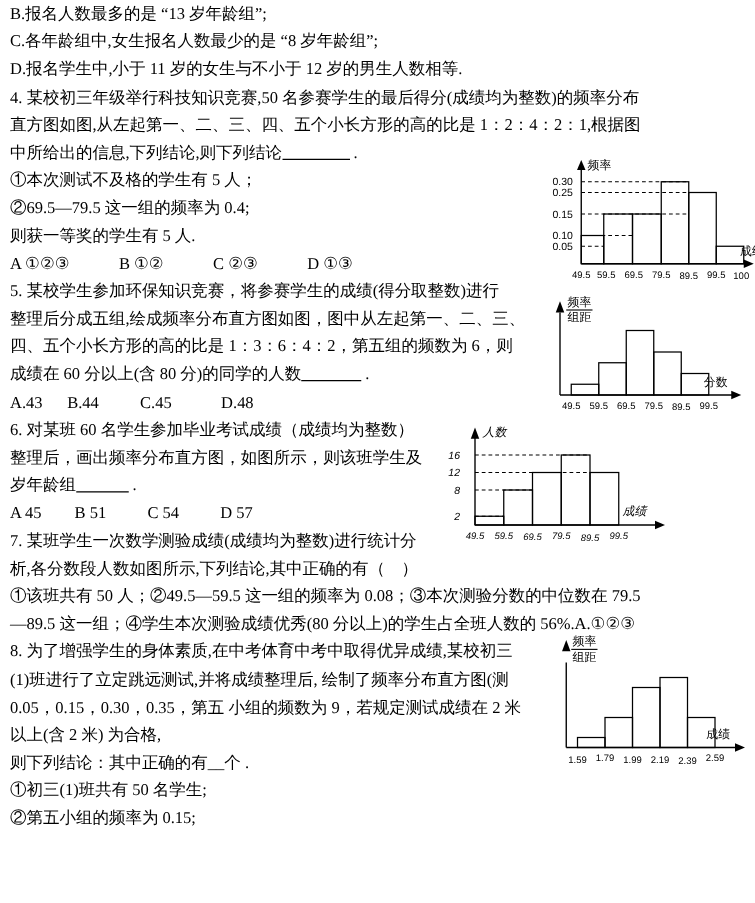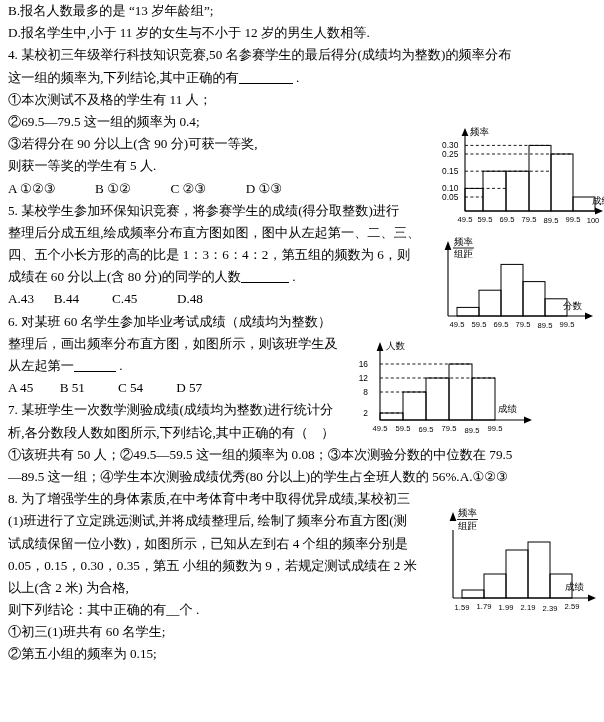--- a/index.html
+++ b/index.html
@@ -79,48 +79,48 @@
     fill: none;
   }
 </style>
 </head>
 <body>
 
 <div class="page">
 
   <div class="lines">
     <div class="line">B.报名人数最多的是 “13 岁年龄组”;</div>
+    <div class="line">C.各年龄组中,女生报名人数最少的是 “8 岁年龄组”;</div>
     <div class="line">D.报名学生中,小于 11 岁的女生与不小于 12 岁的男生人数相等.</div>
     <div class="line">4. 某校初三年级举行科技知识竞赛,50 名参赛学生的最后得分(成绩均为整数)的频率分布</div>
-    <div class="line"><span>这一组的频率为,下列结论,其中正确的有</span><span class="blank" style="width:54px"></span><span> .</span></div>
-    <div class="line">①本次测试不及格的学生有 11 人；</div>
+    <div class="line">直方图如图,从左起第一、二、三、四、五个小长方形的高的比是 1：2：4：2：1,根据图</div>
+    <div class="line"><span>中所给出的信息,下列结论,则下列结论</span><span class="blank" style="width:54px"></span><span> .</span></div>
+    <div class="line">①本次测试不及格的学生有 5 人；</div>
     <div class="line">②69.5—79.5 这一组的频率为 0.4;</div>
-    <div class="line">③若得分在 90 分以上(含 90 分)可获一等奖,</div>
     <div class="line">则获一等奖的学生有 5 人.</div>
     <div class="line">A ①②③            B ①②            C ②③            D ①③</div>
     <div class="line">5. 某校学生参加环保知识竞赛，将参赛学生的成绩(得分取整数)进行</div>
     <div class="line">整理后分成五组,绘成频率分布直方图如图，图中从左起第一、二、三、</div>
     <div class="line">四、五个小长方形的高的比是 1：3：6：4：2，第五组的频数为 6，则</div>
     <div class="line"><span>成绩在 60 分以上(含 80 分)的同学的人数</span><span class="blank" style="width:48px"></span><span> .</span></div>
     <div class="line">A.43      B.44          C.45            D.48</div>
     <div class="line">6. 对某班 60 名学生参加毕业考试成绩（成绩均为整数）</div>
     <div class="line">整理后，画出频率分布直方图，如图所示，则该班学生及</div>
-    <div class="line"><span>从左起第一</span><span class="blank" style="width:42px"></span><span> .</span></div>
+    <div class="line"><span>岁年龄组</span><span class="blank" style="width:42px"></span><span> .</span></div>
     <div class="line">A 45        B 51          C 54          D 57</div>
     <div class="line">7. 某班学生一次数学测验成绩(成绩均为整数)进行统计分</div>
     <div class="line">析,各分数段人数如图所示,下列结论,其中正确的有（    ）</div>
     <div class="line">①该班共有 50 人；②49.5—59.5 这一组的频率为 0.08；③本次测验分数的中位数在 79.5</div>
     <div class="line">—89.5 这一组；④学生本次测验成绩优秀(80 分以上)的学生占全班人数的 56%.A.①②③</div>
     <div class="line">8. 为了增强学生的身体素质,在中考体育中考中取得优异成绩,某校初三</div>
     <div class="line">(1)班进行了立定跳远测试,并将成绩整理后, 绘制了频率分布直方图(测</div>
-    <div class="line">试成绩保留一位小数)，如图所示，已知从左到右 4 个组的频率分别是</div>
     <div class="line">0.05，0.15，0.30，0.35，第五 小组的频数为 9，若规定测试成绩在 2 米</div>
     <div class="line">以上(含 2 米) 为合格,</div>
     <div class="line">则下列结论：其中正确的有__个 .</div>
-    <div class="line">①初三(1)班共有 60 名学生;</div>
+    <div class="line">①初三(1)班共有 50 名学生;</div>
     <div class="line">②第五小组的频率为 0.15;</div>
 
   </div>
 
   <div style="position:absolute;left:440px;top:126px;width:164px;height:108px;background:#fff;"></div>
   <div style="position:absolute;left:430px;top:236px;width:174px;height:100px;background:#fff;"></div>
   <div style="position:absolute;left:352px;top:340px;width:252px;height:98px;background:#fff;"></div>
   <div style="position:absolute;left:432px;top:508px;width:172px;height:112px;background:#fff;"></div>
 
   <div class="chart" style="left:440px; top:126px;">
@@ -187,21 +187,21 @@
 
       <text class="tick-label-sm" x="27" y="91" text-anchor="middle">49.5</text>
       <text class="tick-label-sm" x="49" y="91" text-anchor="middle">59.5</text>
       <text class="tick-label-sm" x="71" y="91" text-anchor="middle">69.5</text>
       <text class="tick-label-sm" x="93" y="91" text-anchor="middle">79.5</text>
       <text class="tick-label-sm" x="115" y="92" text-anchor="middle">89.5</text>
       <text class="tick-label-sm" x="137" y="91" text-anchor="middle">99.5</text>
     </svg>
   </div>
 
-  <div class="chart" style="left:352px; top:340px;">
+  <div class="chart" style="left:352px; top:340px;font-style:italic;">
     <svg width="252" height="98" viewBox="0 0 252 98">
 
       <path class="axisline" d="M28,10 L28,80"></path>
       <polygon points="28,2 24.6,11 31.4,11" fill="#000"></polygon>
 
       <path class="axisline" d="M28,80 L174,80"></path>
       <polygon points="180,80 172,76.6 172,83.4" fill="#000"></polygon>
 
       <text class="axis-cn" x="34" y="9">人数</text>
       <text class="axis-cn" x="146" y="72">成绩</text>

